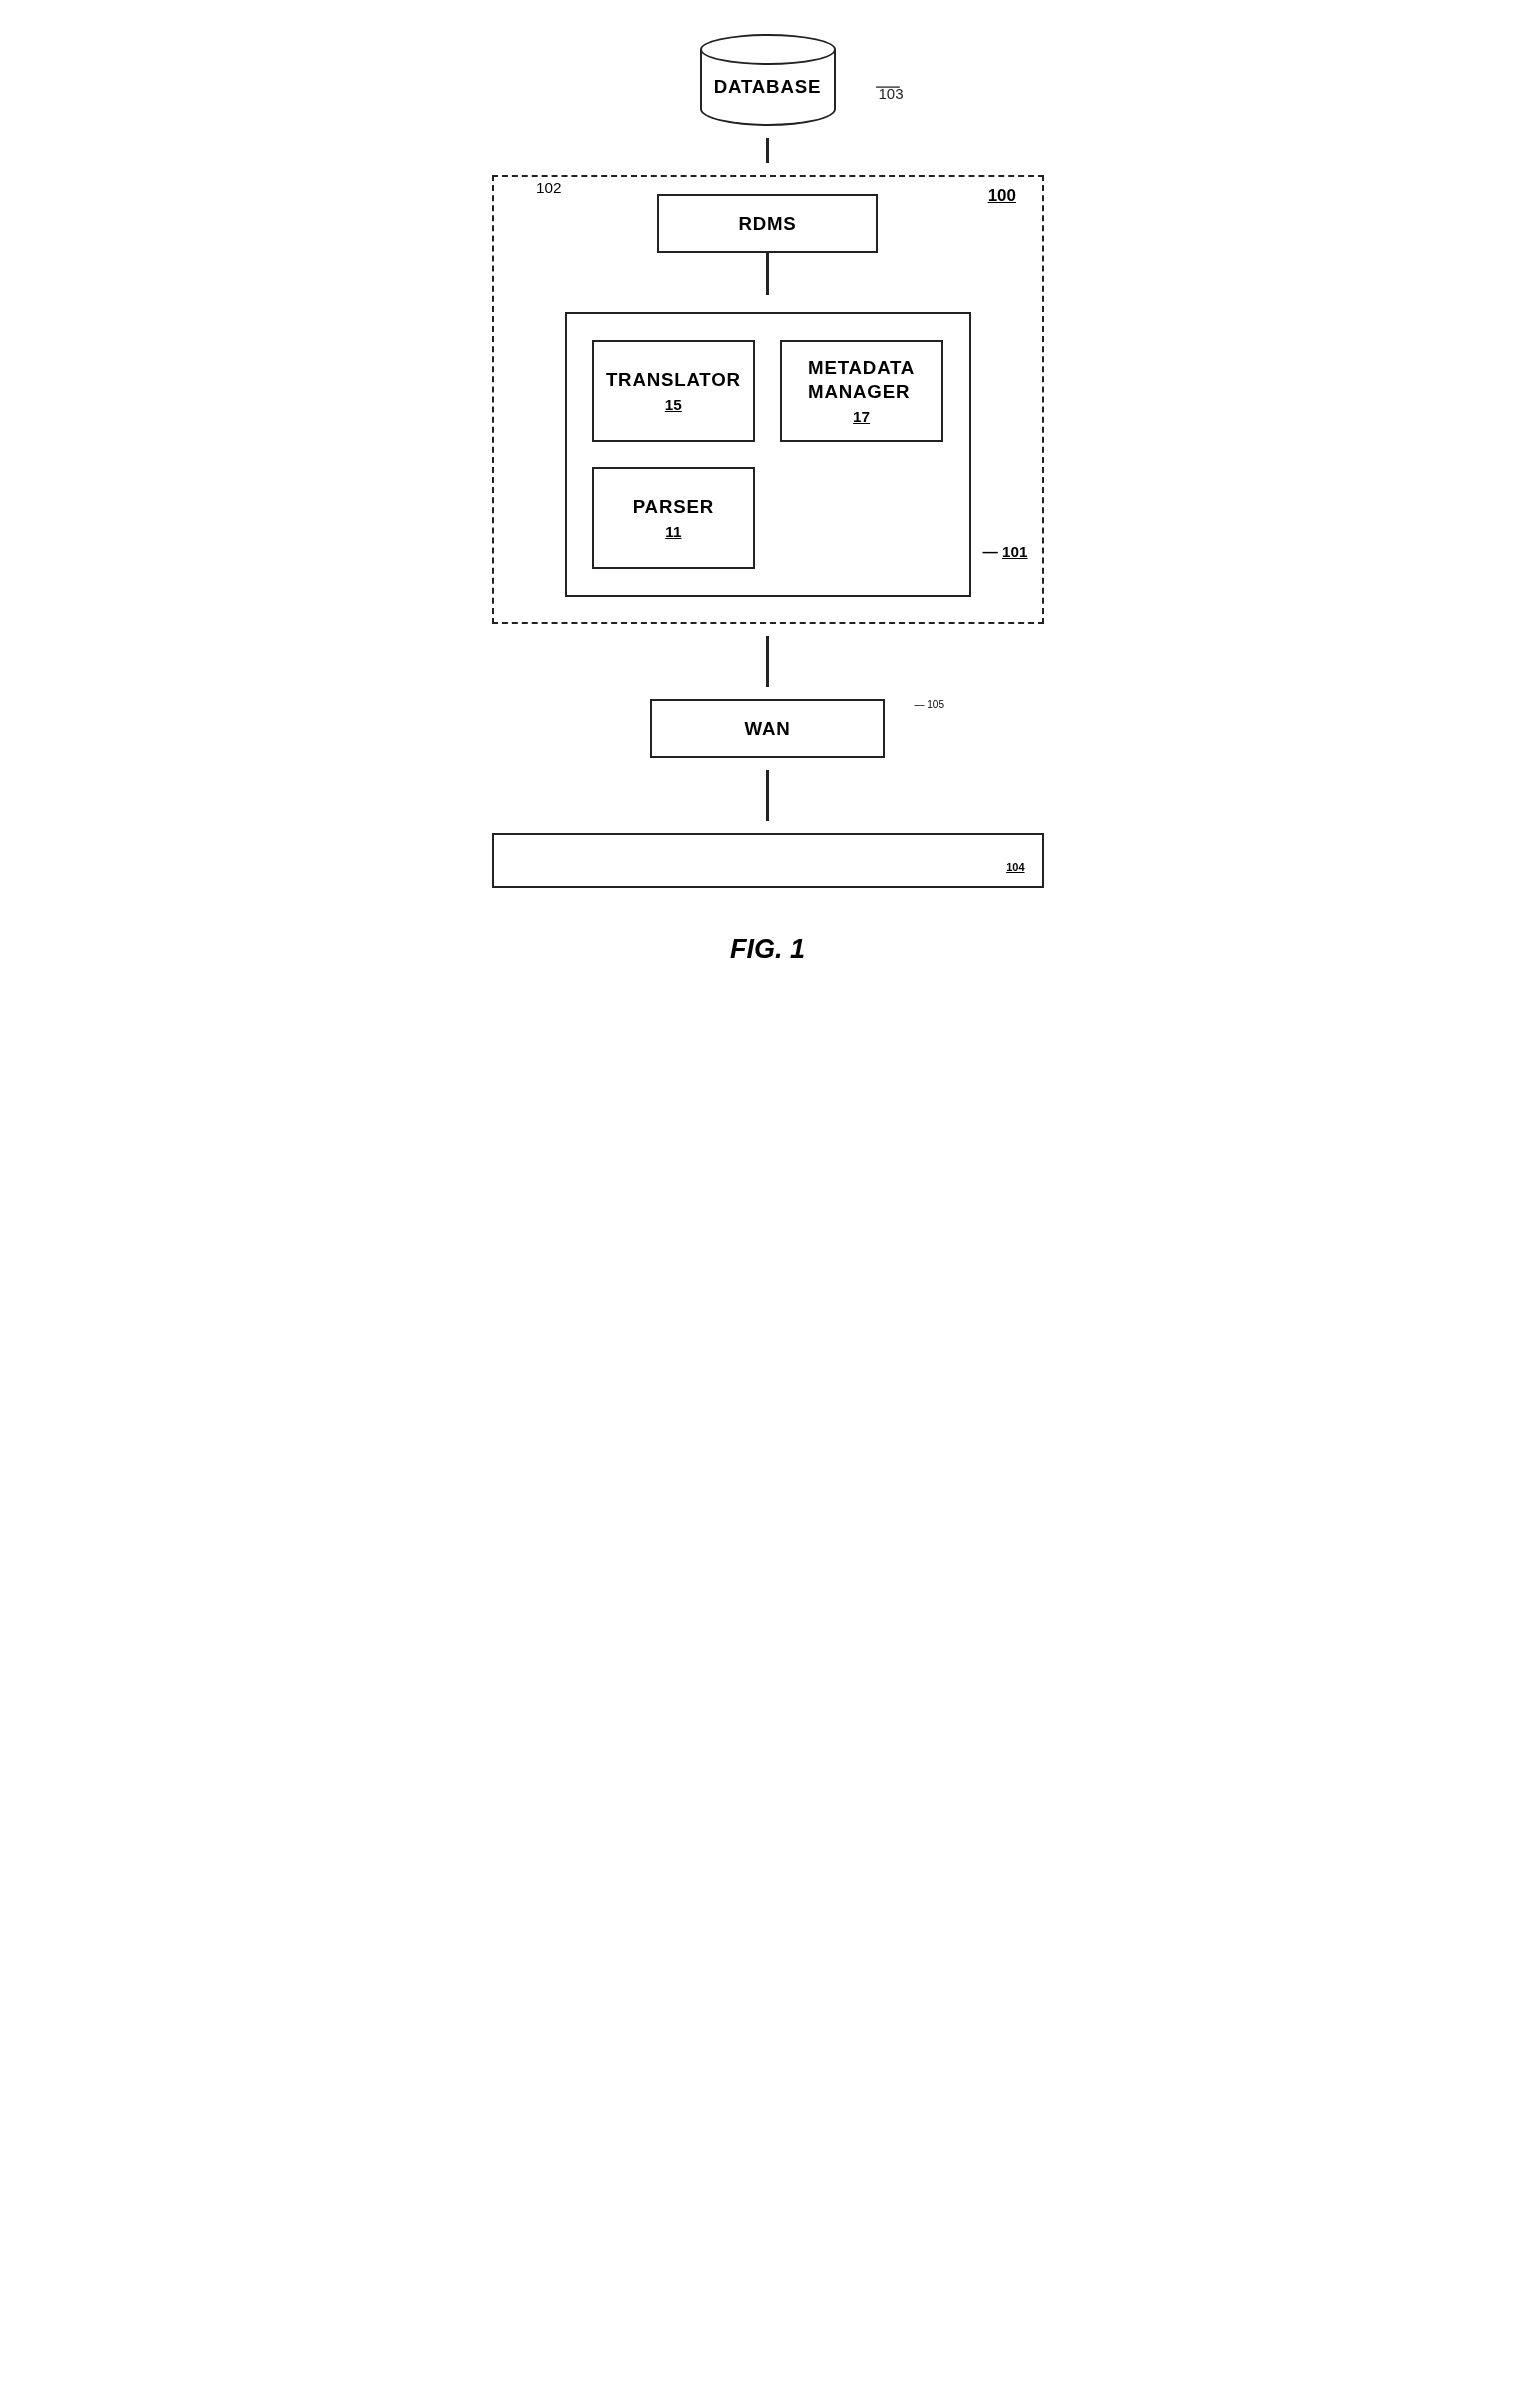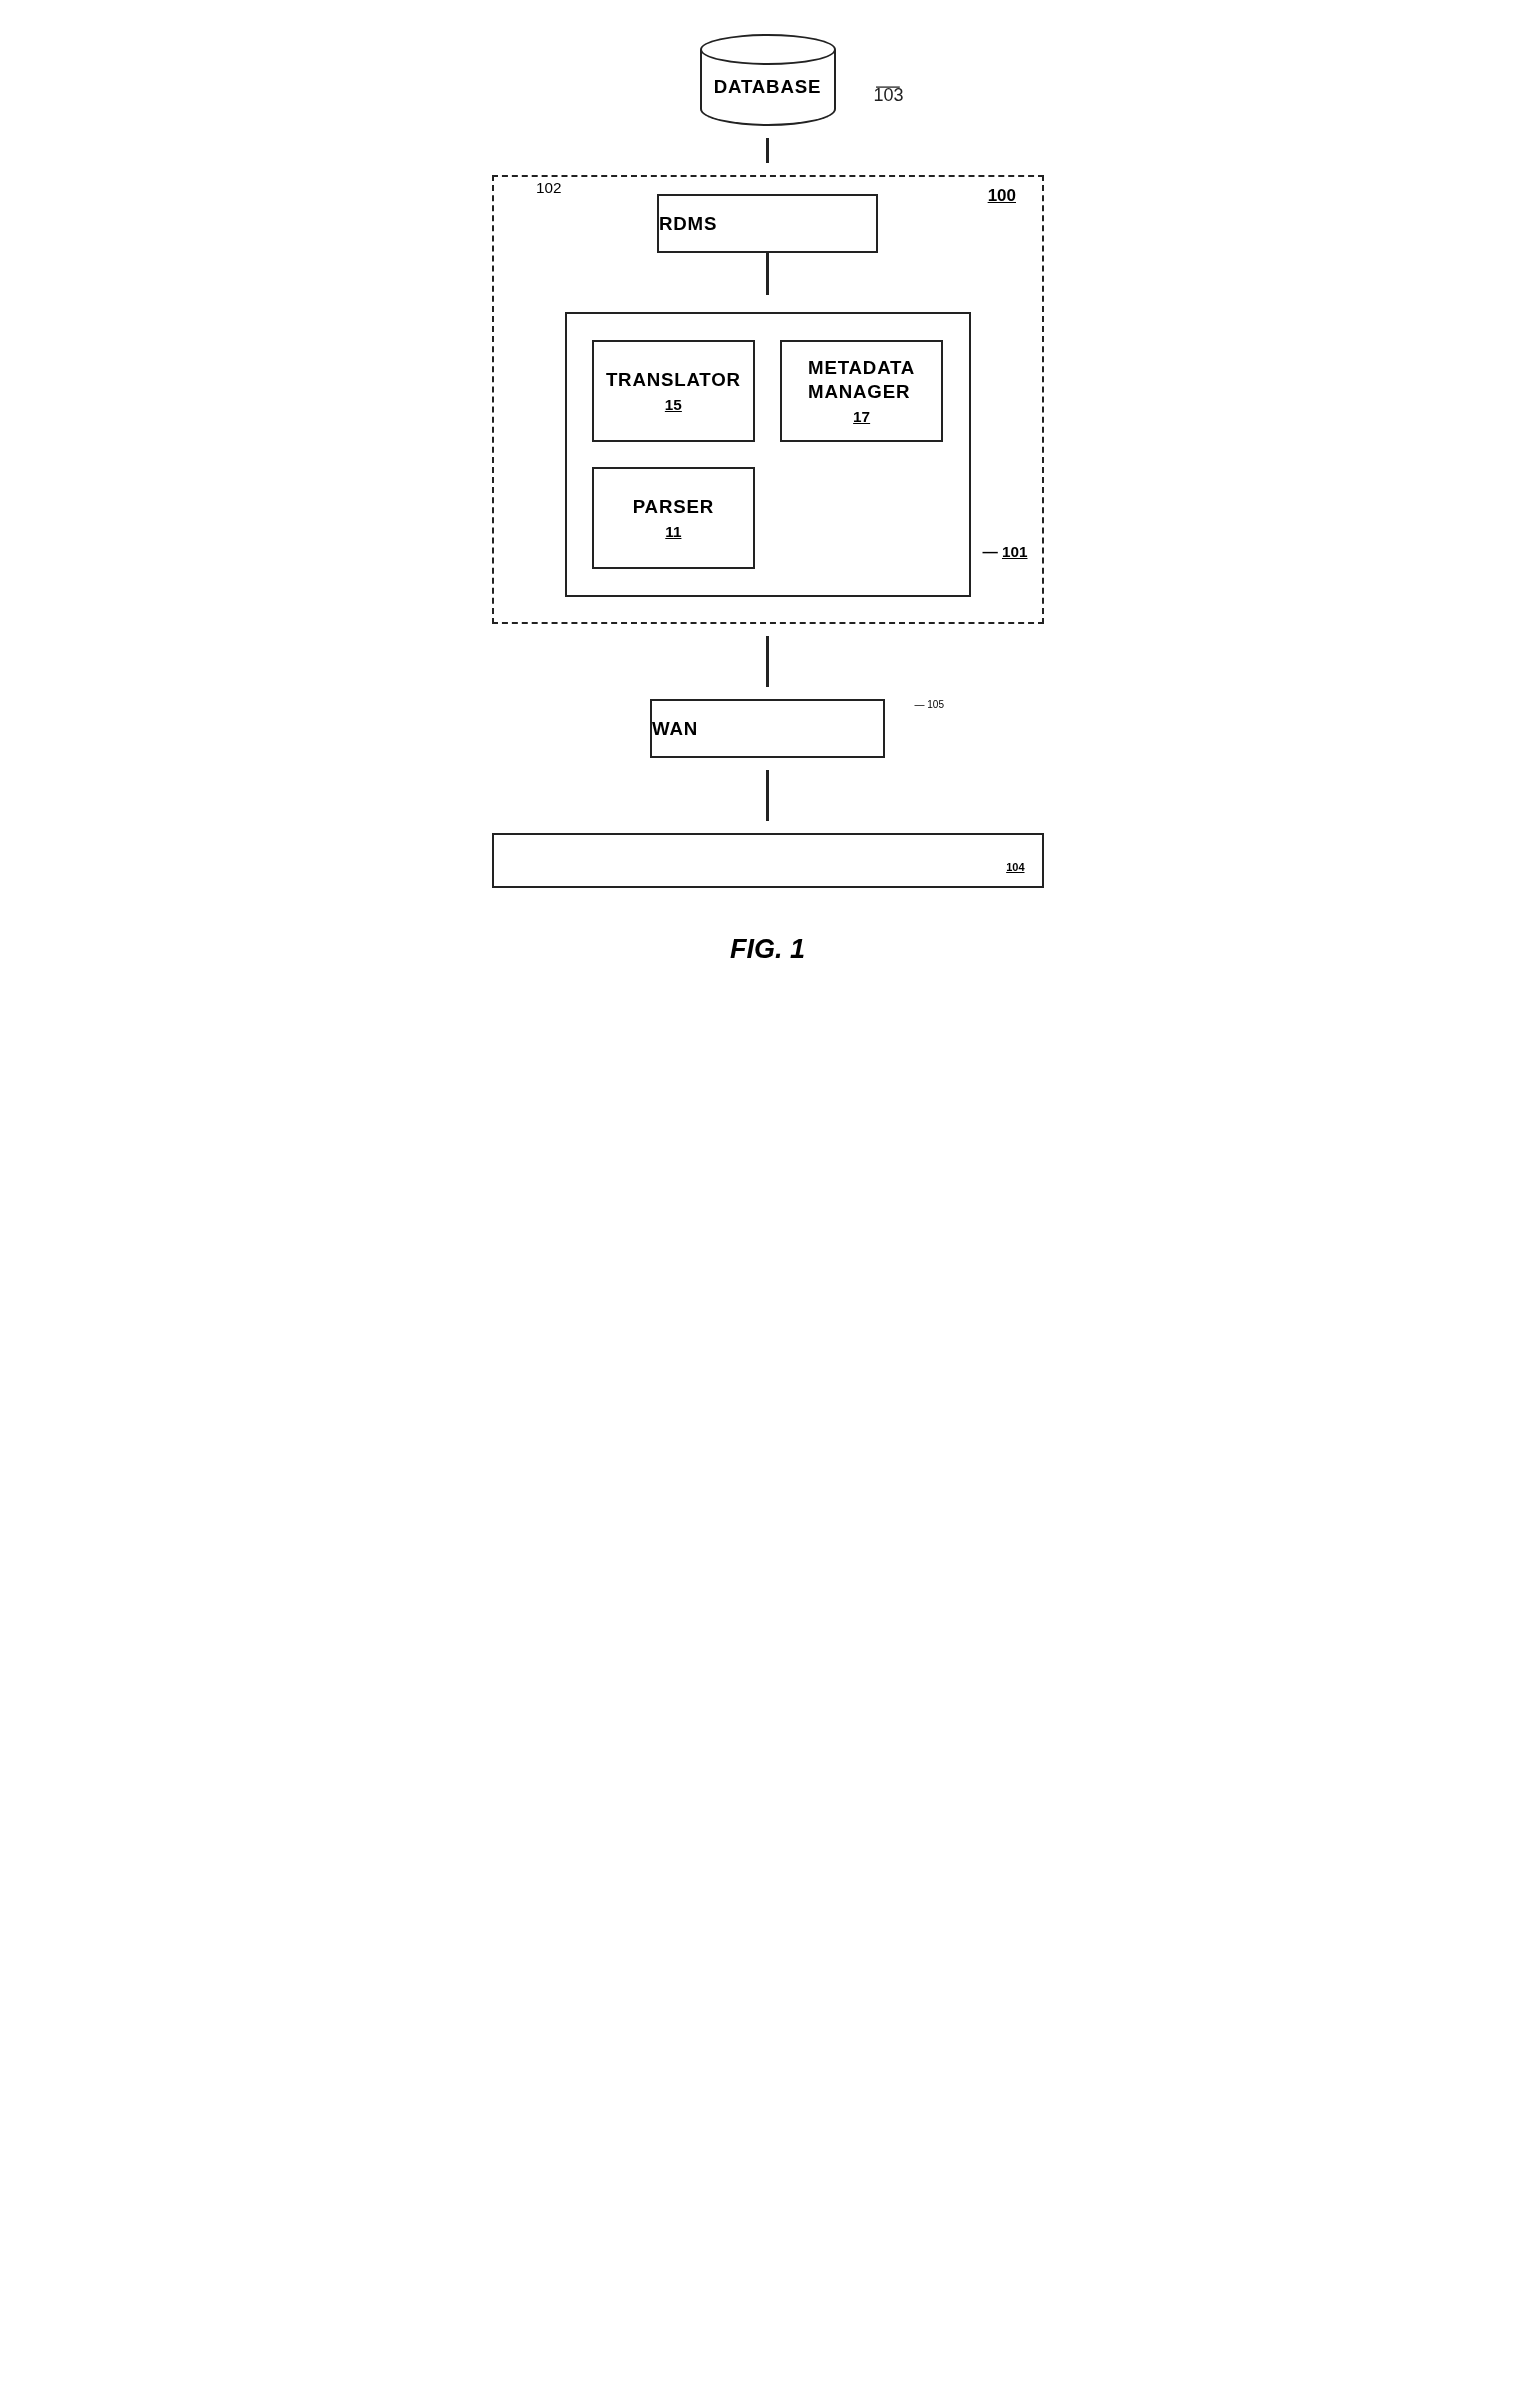--- a/index.html
+++ b/index.html
@@ -59,21 +59,21 @@
       background: #fff;
       display: flex;
       align-items: center;
       justify-content: center;
       position: relative;
       margin-top: -15.3px;
       z-index: 1;
     }
 
     .ref-label {
-      font-size: 18px;
+      font-size: 15px;
       color: #222;
       position: absolute;
       margin-left: 20px;
     }
 
     
     .connector {
       width: 2.1px;
       background: #222;
     }
@@ -81,21 +81,21 @@
     .connector-short { height: 25.5px; }
     .connector-medium { height: 42px; }
     .connector-long { height: 51px; }
 
     
     .box {
       border: 2.1px solid #222;
       background: #fff;
       display: flex;
       flex-direction: column;
-      align-items: flex-start;
+      align-items: center;
       justify-content: center;
       text-align: center;
     }
 
     .box-label {
       font-size: 18.7px;
       font-weight: bold;
       letter-spacing: 0.8px;
       line-height: 1.3;
     }

